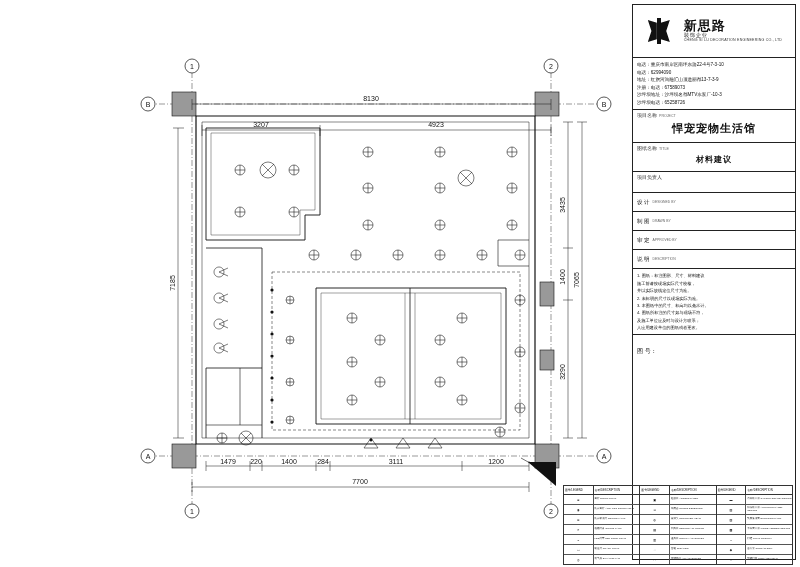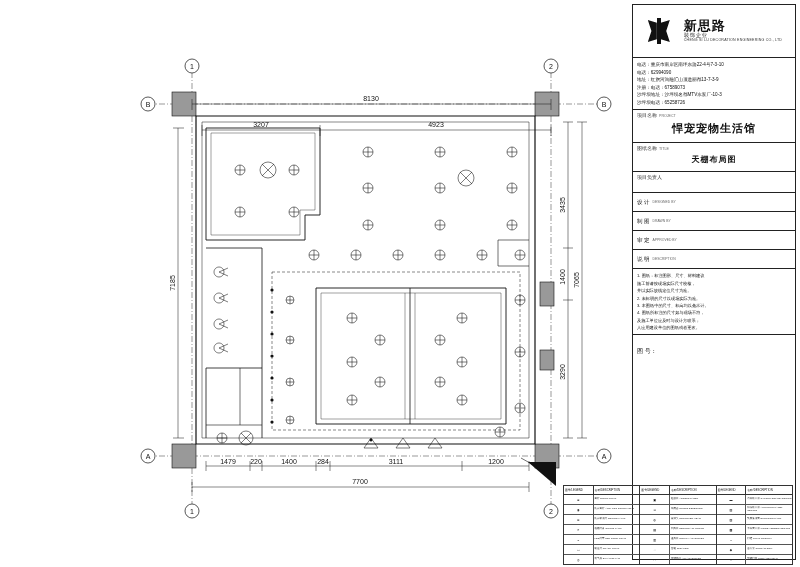--- a/index.html
+++ b/index.html
@@ -388,21 +388,21 @@
       <div class="tb-lab">
         <span>项目名称</span><span class="en">PROJECT</span>
       </div>
       <div class="tb-val">悍宠宠物生活馆</div>
     </div>
 
     <div class="tb-row">
       <div class="tb-lab">
         <span>图纸名称</span><span class="en">TITLE</span>
       </div>
-      <div class="tb-val small">天棚布局图</div>
+      <div class="tb-val small">材料建议</div>
     </div>
 
     <div class="tb-row" style="height:16px">
       <div class="tb-lab">项目负责人</div>
     </div>
 
     <div class="tb-person">
       <span class="k">设  计</span>
       <span class="e">DESIGNED BY</span>
     </div>

